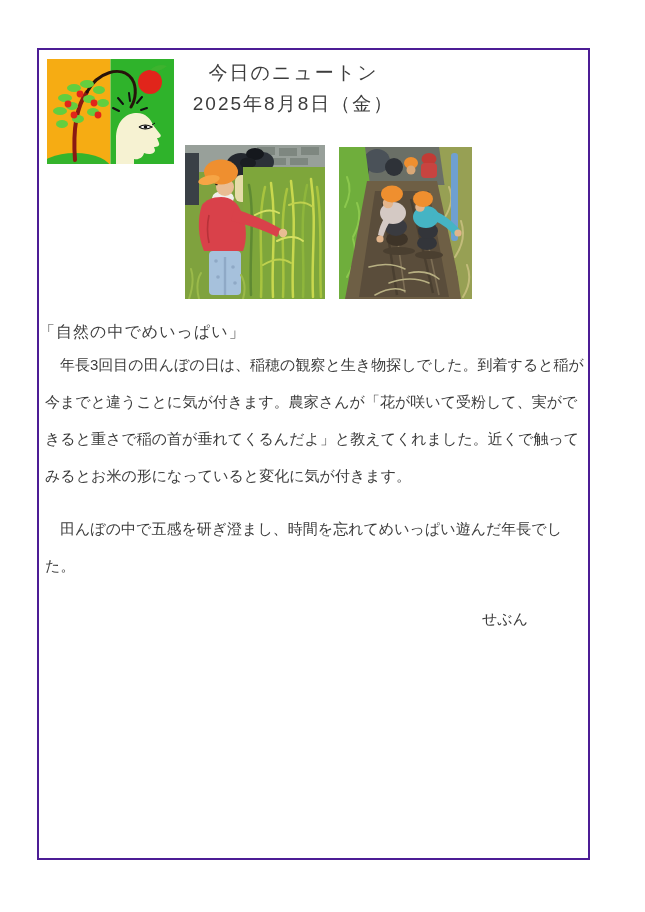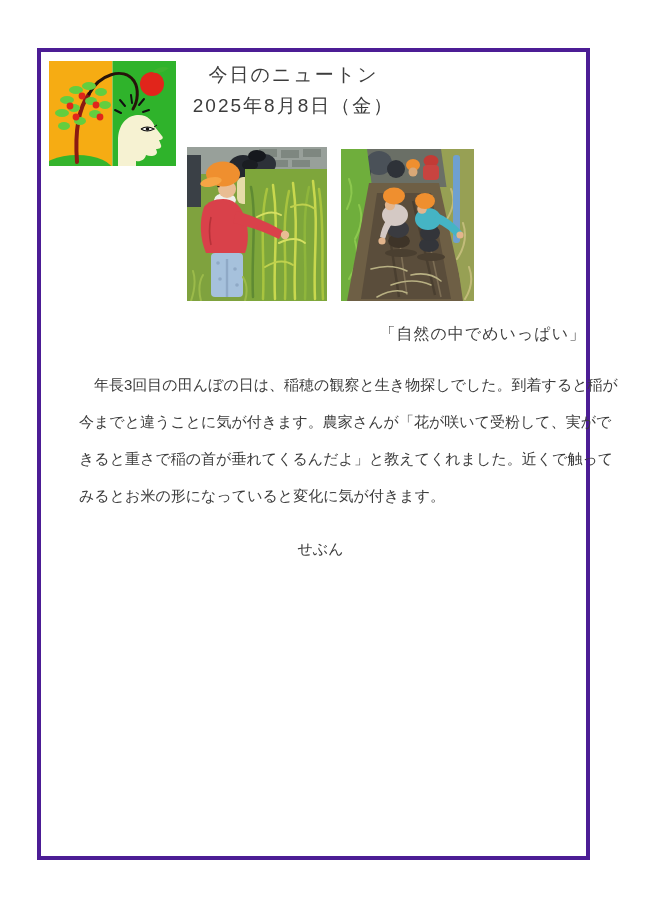--- a/index.html
+++ b/index.html
@@ -3,53 +3,52 @@
 <meta charset="utf-8">
 <style>
   html,body{margin:0;padding:0;background:#ffffff;}
   body{
     width:645px;height:912px;position:relative;overflow:hidden;
     font-family:"Liberation Sans","DejaVu Sans",sans-serif;
     color:#3d3d3d;
   }
   .frame{
     position:absolute;left:37px;top:48px;width:553px;height:812px;
-    border:4px solid #4c1d95;background:#ffffff;box-sizing:border-box;
+    border:2px solid #4c1d95;background:#ffffff;box-sizing:border-box;
   }
   .logo{
     position:absolute;left:8px;top:9px;width:127px;height:105px;
   }
   .logo svg{display:block;width:100%;height:100%;}
   .header-block{
     position:absolute;left:0;top:10px;width:100%;text-align:center;
     box-sizing:border-box;padding-right:40px;
   }
   .title{
     font-size:19px;letter-spacing:2px;color:#3c3c3c;line-height:26px;
   }
   .date{
     margin-top:5px;font-size:19px;letter-spacing:2px;color:#3c3c3c;line-height:26px;
   }
   .photo{position:absolute;overflow:hidden;}
   .photo svg{display:block;width:100%;height:100%;}
   .photo-1{left:146px;top:95px;width:140px;height:154px;}
   .photo-2{left:300px;top:97px;width:133px;height:152px;}
   .subtitle{
-    position:absolute;left:0;top:272px;width:100%;text-align:right;
+    position:absolute;left:0;top:272px;width:100%;text-align:left;
     font-size:16px;letter-spacing:1px;color:#3c3c3c;
   }
   .body-text{
-    position:absolute;left:6px;top:314px;width:541px;
+    position:absolute;left:6px;top:296px;width:541px;
     font-size:15px;line-height:37px;color:#3c3c3c;
     text-align:left;
-    margin-left:32px;
   }
   .body-text p{margin:0 0 16px 0;}
   .signature{
-    text-align:center;padding-right:58px;margin-top:15px;
+    text-align:right;padding-right:58px;margin-top:15px;
     font-size:15px;line-height:37px;color:#3c3c3c;
   }
 </style>
 </head>
 <body>
 
 <div class="frame">
 
   <div class="logo">
     <svg viewBox="0 0 127 105" preserveAspectRatio="none">
@@ -238,16 +237,17 @@
         <path d="M36,148 q18,-10 30,-4"></path>
         <path d="M70,126 q18,-4 30,6"></path>
       </g>
     </svg>
   </div>
 
   <div class="subtitle">「自然の中でめいっぱい」</div>
 
   <div class="body-text">
     <p>　年長3回目の田んぼの日は、稲穂の観察と生き物探しでした。到着すると稲が今までと違うことに気が付きます。農家さんが「花が咲いて受粉して、実ができると重さで稲の首が垂れてくるんだよ」と教えてくれました。近くで触ってみるとお米の形になっていると変化に気が付きます。</p>
+    <p>　田んぼの中で五感を研ぎ澄まし、時間を忘れてめいっぱい遊んだ年長でした。</p>
     <div class="signature">せぶん</div>
   </div>
 
 </div>
 
 </body></html>

